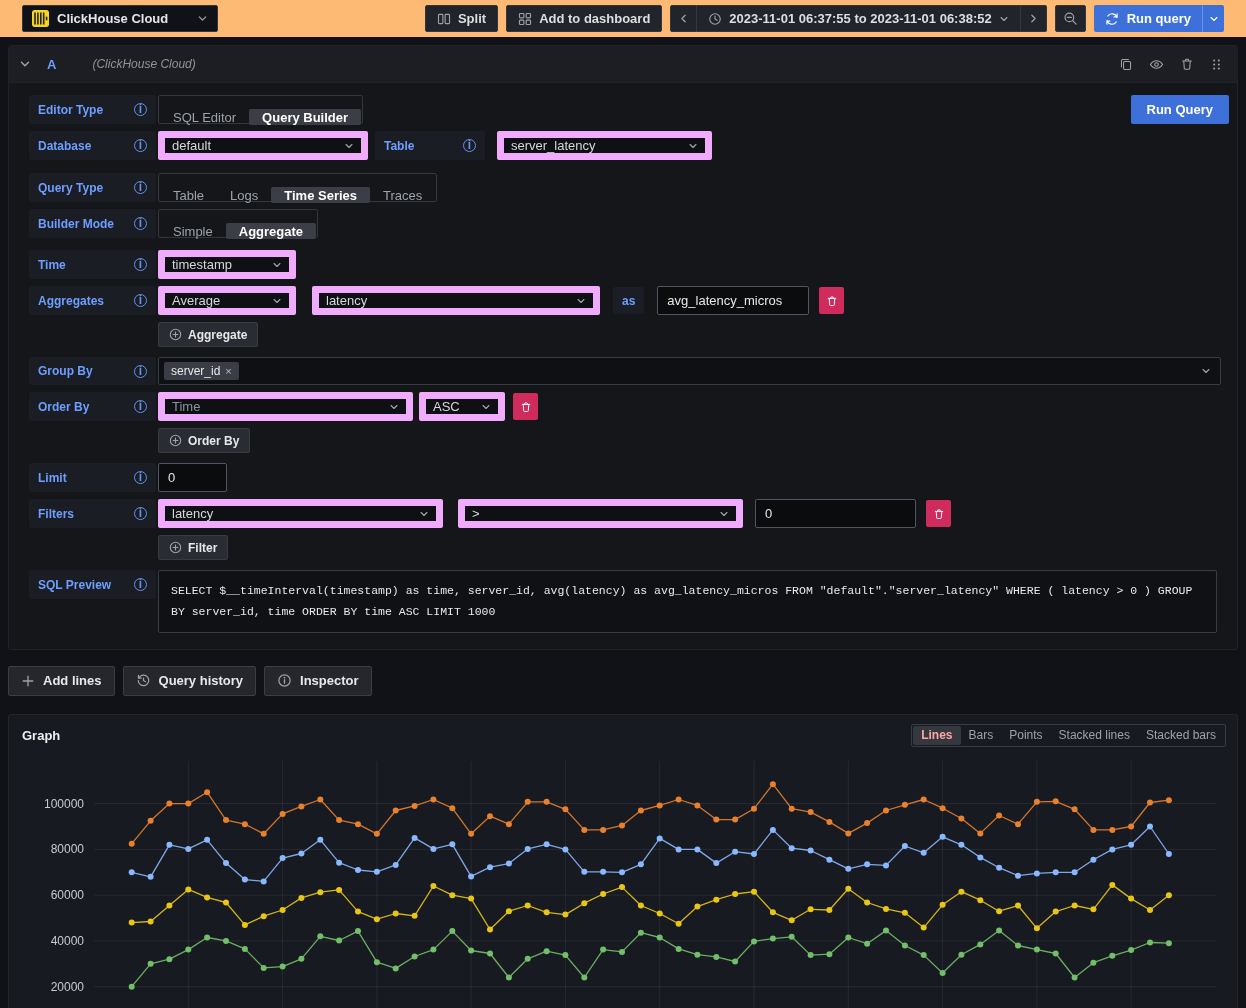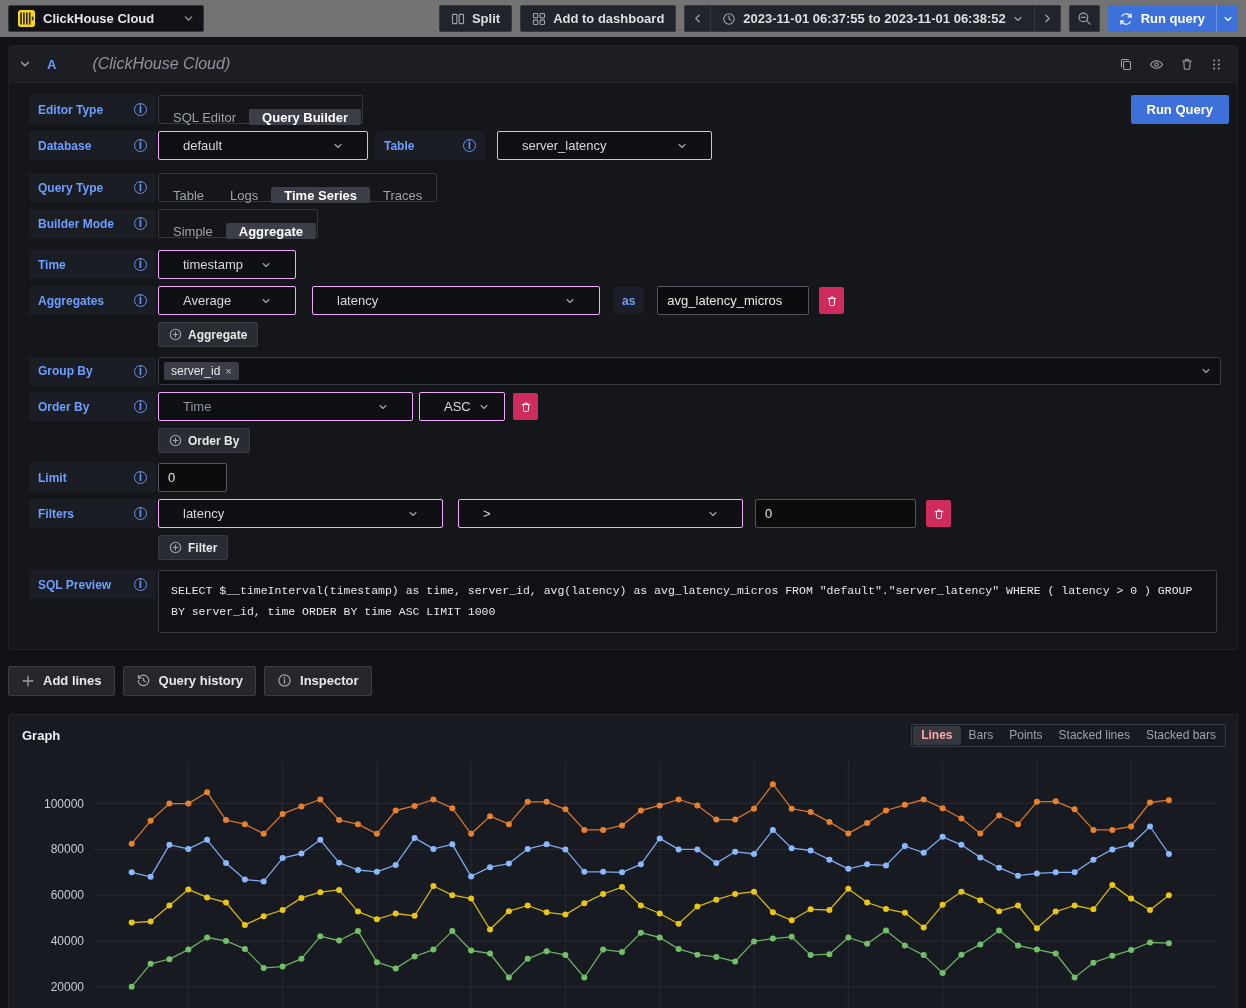--- a/index.html
+++ b/index.html
@@ -1,21 +1,21 @@
 <!DOCTYPE html>
 <html><head>
 <meta charset="utf-8">
 <style>
   * { margin:0; padding:0; box-sizing:border-box; }
   html,body { width:1246px; height:1008px; background:#111217; overflow:hidden;
     font-family:"Liberation Sans","DejaVu Sans",sans-serif; color:#d8d9da; }
   svg { display:block; }
 
   
-  .toolbar { height:37px; display:flex; align-items:center; padding:0 8px; gap:8px; background:#737373; }
+  .toolbar { height:37px; display:flex; align-items:center; padding:0 22px; gap:8px; background:#fdba74; }
   .ds-picker { display:flex; align-items:center; gap:8px; height:27px; width:196px;
     border:1px solid #33363d; border-radius:2px; padding:0 9px; background:#111217; cursor:pointer; }
   .ds-picker .lbl { flex:1; font-size:13px; font-weight:600; color:#e3e5e8; }
   .ch-logo { width:17px; height:17px; border-radius:2px; flex:none; }
   .tb-spacer { flex:1; }
   .tb-btn { display:flex; align-items:center; gap:7px; height:27px; padding:0 11px;
     background:#22242b; border:1px solid #34373e; border-radius:2px; font-size:13px; font-weight:600;
     color:#dcdee1; cursor:pointer; }
   .tb-group { display:flex; }
   .tb-group .tb-btn { border-radius:0; border-left-width:0; }
@@ -28,41 +28,41 @@
   .run-query .caret { display:flex; align-items:center; justify-content:center; width:22px; height:27px;
     background:#3d71d9; border-left:1px solid rgba(255,255,255,.25); border-radius:0 2px 2px 0; color:#fff; cursor:pointer; }
   .icon { color:#9da3ab; display:inline-flex; }
   .icon.white { color:#fff; }
 
   
   .panel { margin:8px; background:#141619; border:1px solid #202227; border-radius:3px; }
   .qheader { height:37px; display:flex; align-items:center; gap:10px; padding:0 14px 0 10px;
     background:#1c1e24; border-bottom:1px solid #202227; border-radius:3px 3px 0 0; }
   .qheader .refid { color:#6e9fff; font-weight:700; font-size:13px; margin-left:6px; }
-  .qheader .hint { color:#8e939c; font-style:italic; font-size:16px; margin-left:26px; }
+  .qheader .hint { color:#8e939c; font-style:italic; font-size:12px; margin-left:26px; }
   .qheader .hicons { margin-left:auto; display:flex; align-items:center; gap:16px; }
   .qbody { padding:12px 8px 16px 20px; position:relative; }
   .run-query2 { position:absolute; top:12px; right:8px; height:29px; padding:0 16px; background:#3d71d9;
     border:none; border-radius:2px; color:#fff; font-size:13px; font-weight:600; cursor:pointer; }
 
   .frow { display:flex; align-items:flex-start; margin-bottom:7px; }
   .flabel { width:127px; flex:none; height:29px; display:flex; align-items:center; justify-content:space-between;
     padding:0 9px; background:#1a1d24; border-radius:2px; margin-right:1px; }
   .flabel span { color:#6e9fff; font-size:12px; font-weight:600; }
   .ico-info { width:13px; height:13px; border:1px solid #6e9fff; border-radius:50%; color:#6e9fff;
     font-size:9px; line-height:11px; text-align:center; font-weight:700; flex:none; opacity:.9; }
 
   .radio-group { display:flex; align-items:stretch; height:29px; border:1px solid #34373e; border-radius:2px;
     background:#141619; padding:1px; margin-left:1px; }
   .radio-opt { display:flex; align-items:center; padding:8px 13px; font-size:13px; color:#9da3ab; cursor:pointer;
     border-radius:2px; white-space:nowrap;margin-top:12px; }
   .radio-opt.sel { background:#3b3e46; color:#ffffff; font-weight:600; }
 
   .select { display:flex; align-items:center; justify-content:space-between; gap:8px; height:29px;
-    background:#0f1014; border:1px solid #f0abfc; border-radius:2px; padding:0 24px; margin-left:1px;
+    background:#0f1014; border:7px solid #f0abfc; border-radius:2px; padding:0 7px; margin-left:1px;
     font-size:13px; color:#d5d8dc; cursor:pointer; }
   .select .ph { color:#8d939e; }
   .tinput { height:29px; background:#0b0c0e; border:1px solid #505560; border-radius:2px; margin-left:1px;
     padding:0 9px; font-size:13px; color:#e6e8ea; font-family:inherit; }
   .chip-as { height:27px; margin:1px 0 0 13px; display:flex; align-items:center; padding:0 9px; background:#1b1e26;
     border-radius:2px; color:#6e9fff; font-size:12px; font-weight:700; }
   .btn-trash { width:25px; height:27px; margin:1px 0 0 10px; background:#cf2b5d; border:none; border-radius:2px;
     display:flex; align-items:center; justify-content:center; color:#fff; cursor:pointer; flex:none; }
   .btn-add { display:flex; align-items:center; gap:6px; height:25px; padding:0 10px; margin:2px 0 10px 129px;
     background:#2a2c33; border:1px solid #383b42; border-radius:2px; color:#e6e8ea; font-size:12px; font-weight:600; cursor:pointer; }

